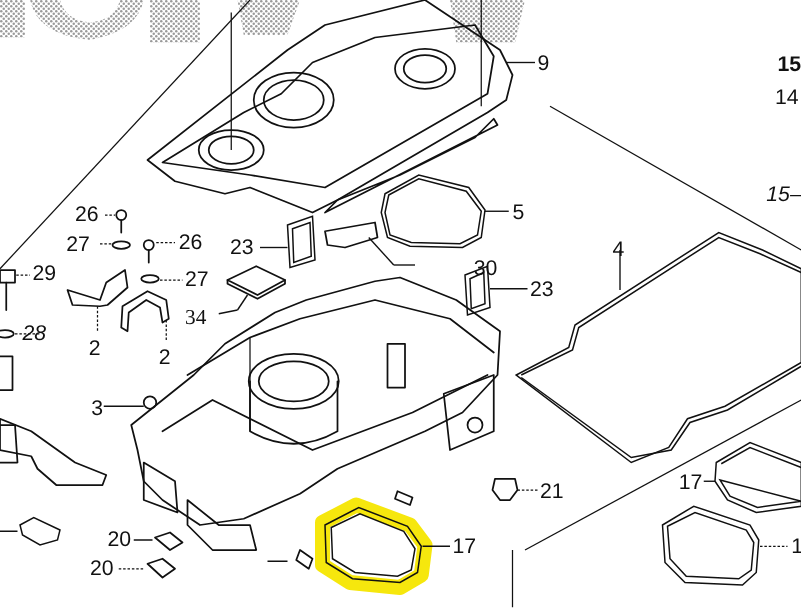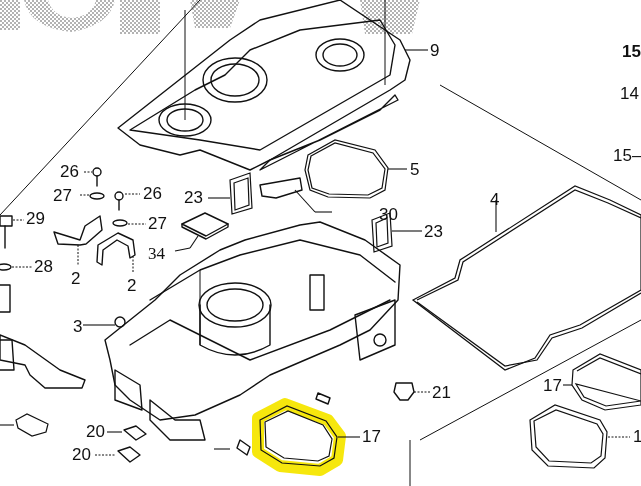--- a/index.html
+++ b/index.html
@@ -174,34 +174,34 @@
     <path class="gasket" d="M530,420 L555,405 L600,420 L607,432 L605,458 L594,468 L548,466 L532,450 Z"></path>
     <path class="gasket" d="M534,421 L556,410 L597,424 L603,434 L601,456 L591,463 L549,461 L536,447 Z"></path>
     <line class="dash" x1="608" y1="437" x2="630" y2="437"></line>
   </g>
 
   <line class="thin" x1="410" y1="486" x2="410" y2="440"></line>
 </svg>
 
 <div class="callout" style="left:430px;top:42px;">9</div>
 <div class="callout bold" style="left:622px;top:43px;">15</div>
-<div class="callout" style="left:620px;top:85px;">14</div>
-<div class="callout" style="left:613px;top:147px;"><span>15</span>–</div>
+<div class="callout" style="left:620px;top:69px;">14</div>
+<div class="callout" style="left:613px;top:147px;font-style:italic;"><span>15</span>–</div>
 <div class="callout" style="left:410px;top:161px;">5</div>
 <div class="callout" style="left:490px;top:191px;">4</div>
 <div class="callout" style="left:184px;top:189px;">23</div>
 <div class="callout" style="left:335px;top:206px;margin-left:44px;">30</div>
 <div class="callout" style="left:424px;top:223px;">23</div>
 <div class="callout" style="left:60px;top:163px;">26</div>
 <div class="callout" style="left:53px;top:187px;">27</div>
 <div class="callout" style="left:143px;top:185px;">26</div>
 <div class="callout" style="left:26px;top:210px;">29</div>
 <div class="callout" style="left:148px;top:215px;">27</div>
 <div class="callout" style="left:148px;top:245px;font-family:Liberation Serif, serif;">34</div>
-<div class="callout" style="left:34px;top:258px;">28</div>
+<div class="callout" style="left:18px;top:258px;font-style:italic;">28</div>
 <div class="callout" style="left:71px;top:270px;">2</div>
 <div class="callout" style="left:127px;top:277px;">2</div>
 <div class="callout" style="left:73px;top:318px;">3</div>
 <div class="callout" style="left:432px;top:384px;">21</div>
 <div class="callout" style="left:543px;top:377px;">17</div>
 <div class="callout" style="left:362px;top:428px;">17</div>
 <div class="callout" style="left:633px;top:428px;">1</div>
 <div class="callout" style="left:86px;top:423px;">20</div>
 <div class="callout" style="left:72px;top:446px;">20</div>
 

